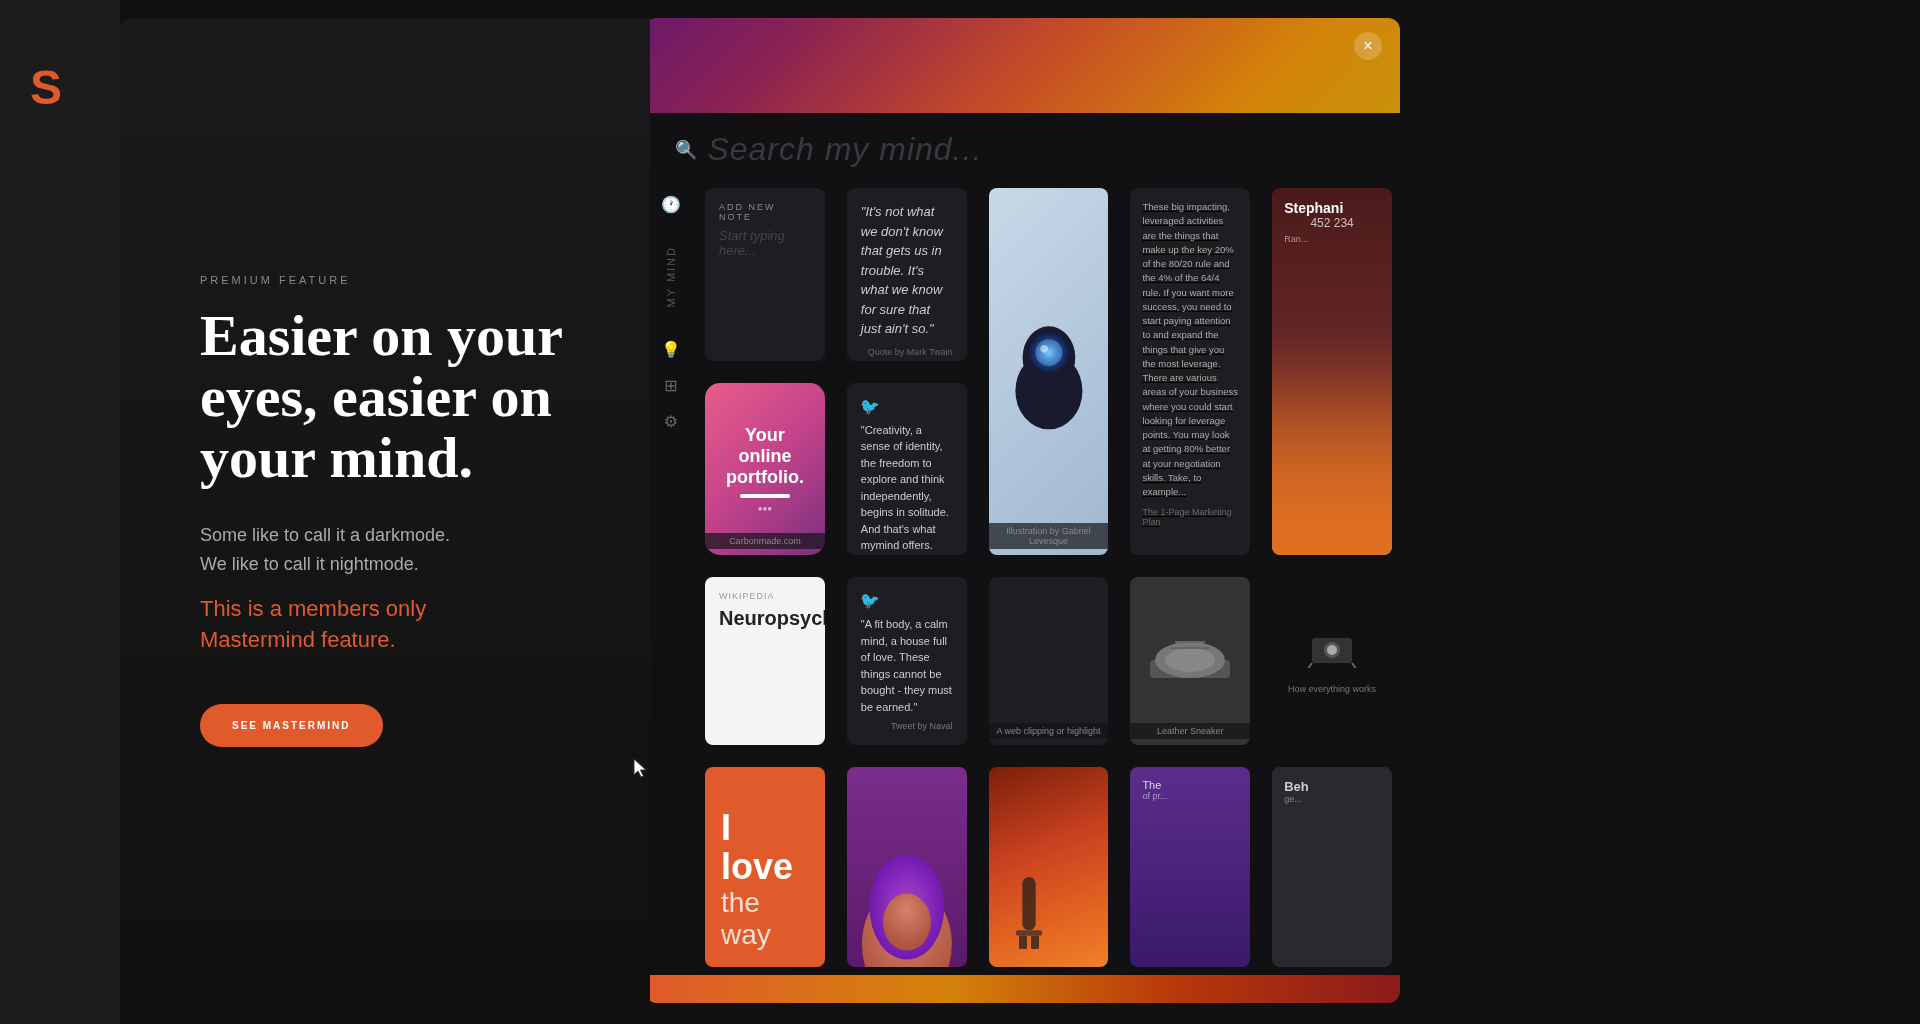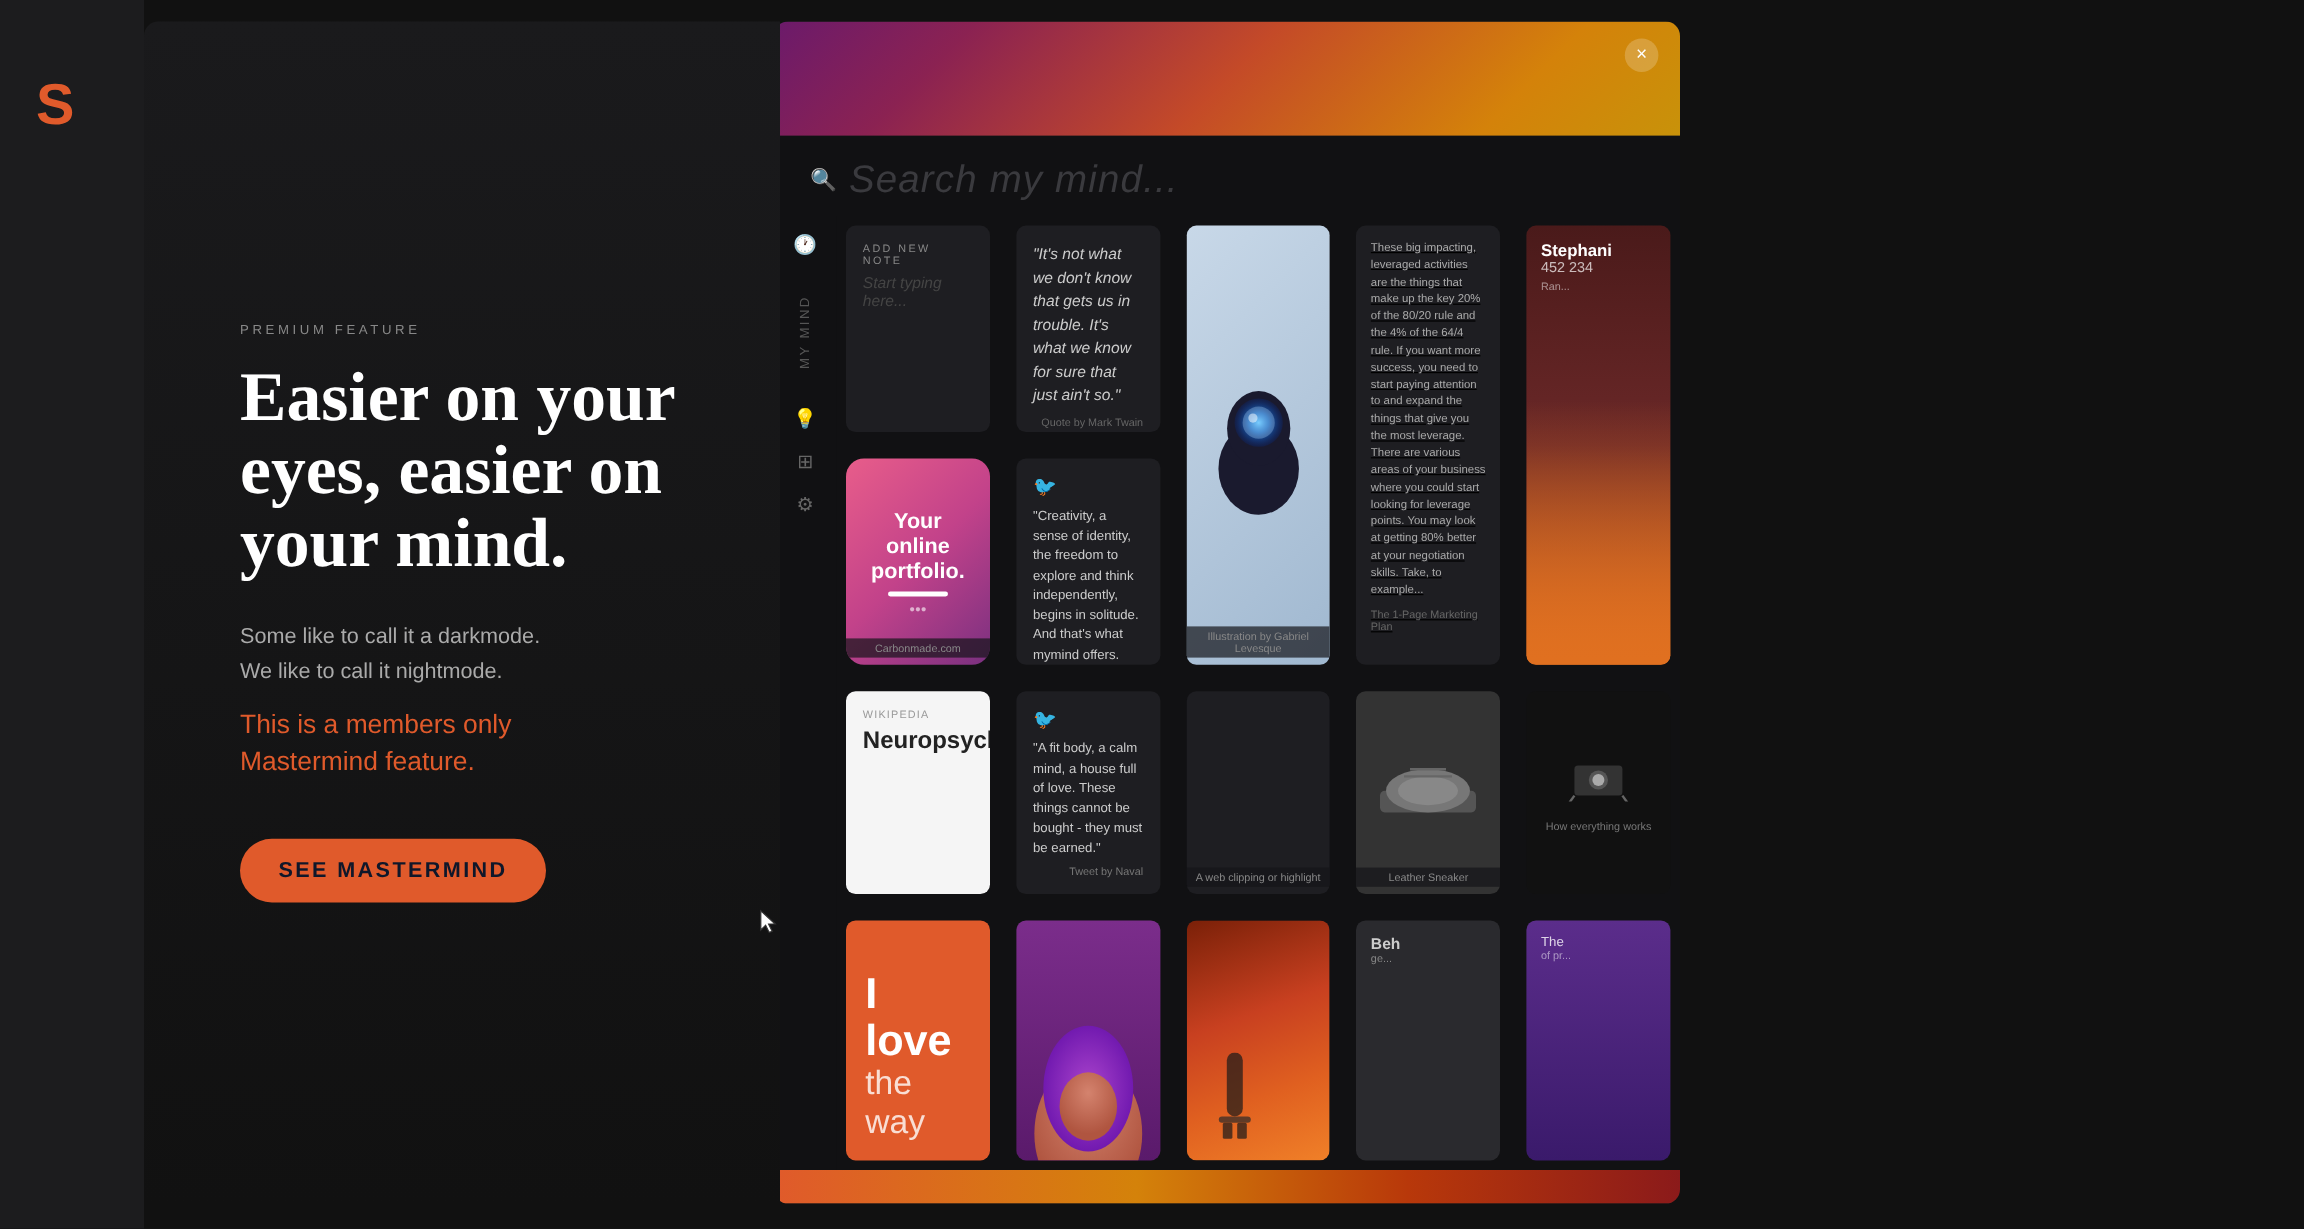--- a/index.html
+++ b/index.html
@@ -298,22 +298,22 @@
       font-size: 22px;
       color: #e05a2b;
       line-height: 1.4;
       margin-bottom: 36px;
       font-weight: 500;
     }
 
     .see-mastermind-btn {
       display: inline-block;
       background: #e05a2b;
-      color: #0f172a;
-      font-size: 18px;
+      color: #ffffff;
+      font-size: 10px;
       font-weight: 700;
       letter-spacing: 2px;
       text-transform: uppercase;
       padding: 16px 32px;
       border-radius: 30px;
       border: none;
       cursor: pointer;
       width: fit-content;
       margin-top: 12px;
     }
@@ -487,20 +487,21 @@
 
     .stephanie-name {
       font-size: 14px;
       font-weight: 700;
       color: #fff;
     }
 
     .stephanie-numbers {
       font-size: 12px;
       color: rgba(255,255,255,0.7);
+      text-align: center;
     }
 
     .orange-card {
       background: linear-gradient(180deg, #c44010 0%, #e06020 100%);
       min-height: 200px;
     }
 
     .purple-app-card {
       background: linear-gradient(180deg, #5b2d8b 0%, #3a1a6b 100%);
       padding: 12px;
@@ -664,28 +665,28 @@
         <div style="width:100%; height:100%; background:linear-gradient(160deg, #7a2008 0%, #c84020 40%, #e06020 70%, #f08028 100%); min-height:200px; display:flex; align-items:flex-end; justify-content:flex-start; padding:10px;">
           <svg width="60" height="80" viewBox="0 0 60 120" style="opacity:0.7">
             <rect x="20" y="0" width="20" height="80" rx="10" fill="#1a1a1a"></rect>
             <rect x="10" y="80" width="40" height="8" rx="4" fill="#2a2a2a"></rect>
             <rect x="15" y="88" width="12" height="20" rx="2" fill="#1a1a1a"></rect>
             <rect x="33" y="88" width="12" height="20" rx="2" fill="#1a1a1a"></rect>
           </svg>
         </div>
       </div>
 
+      <div class="note-card purple-app-card">
+        <div style="font-size:11px; color:rgba(255,255,255,0.8);">The</div>
+        <div style="font-size:9px; color:rgba(255,255,255,0.5);">of pr...</div>
+      </div>
+
       <div class="note-card" style="background:#2a2a2e; padding:12px;">
         <div style="font-size:13px; color:#ccc; font-weight:700;">Beh</div>
         <div style="font-size:9px; color:#888;">ge...</div>
-      </div>
-
-      <div class="note-card purple-app-card">
-        <div style="font-size:11px; color:rgba(255,255,255,0.8);">The</div>
-        <div style="font-size:9px; color:rgba(255,255,255,0.5);">of pr...</div>
       </div>
 
     </div>
   </div>
 
   <div class="modal-footer-gradient"></div>
 </div>
 
 <div class="premium-panel">
   <div class="premium-label">PREMIUM FEATURE</div>

